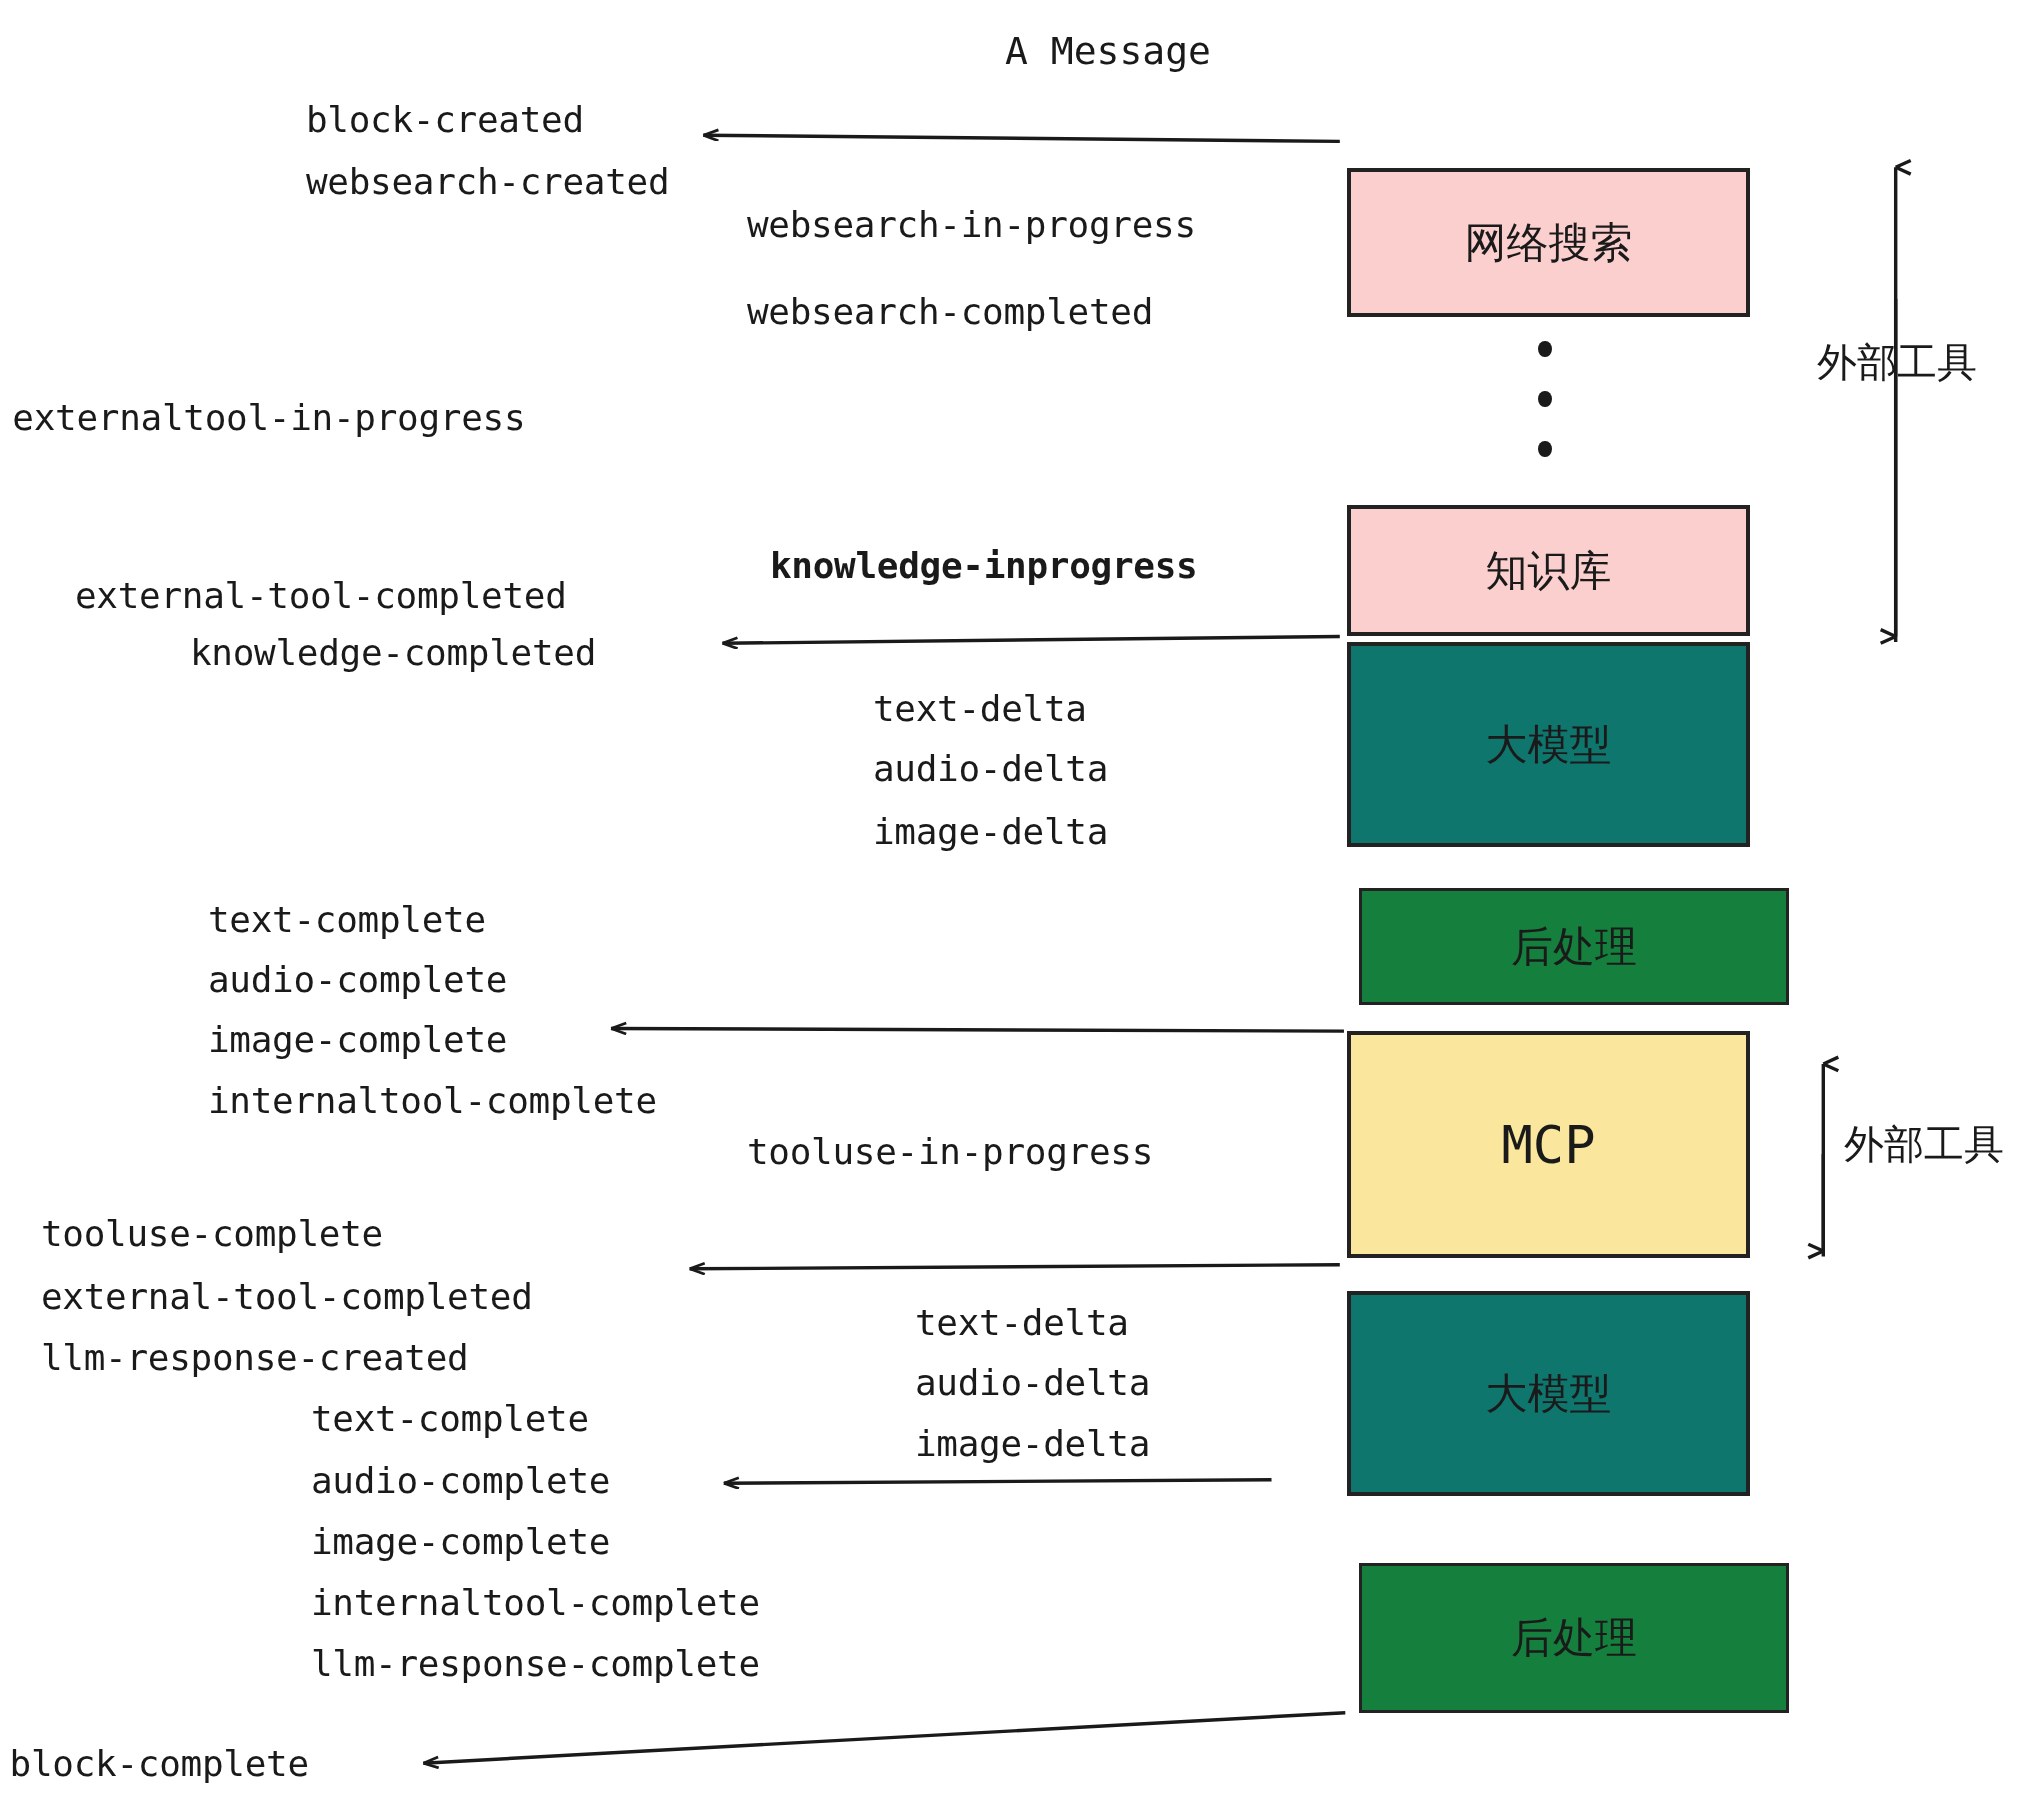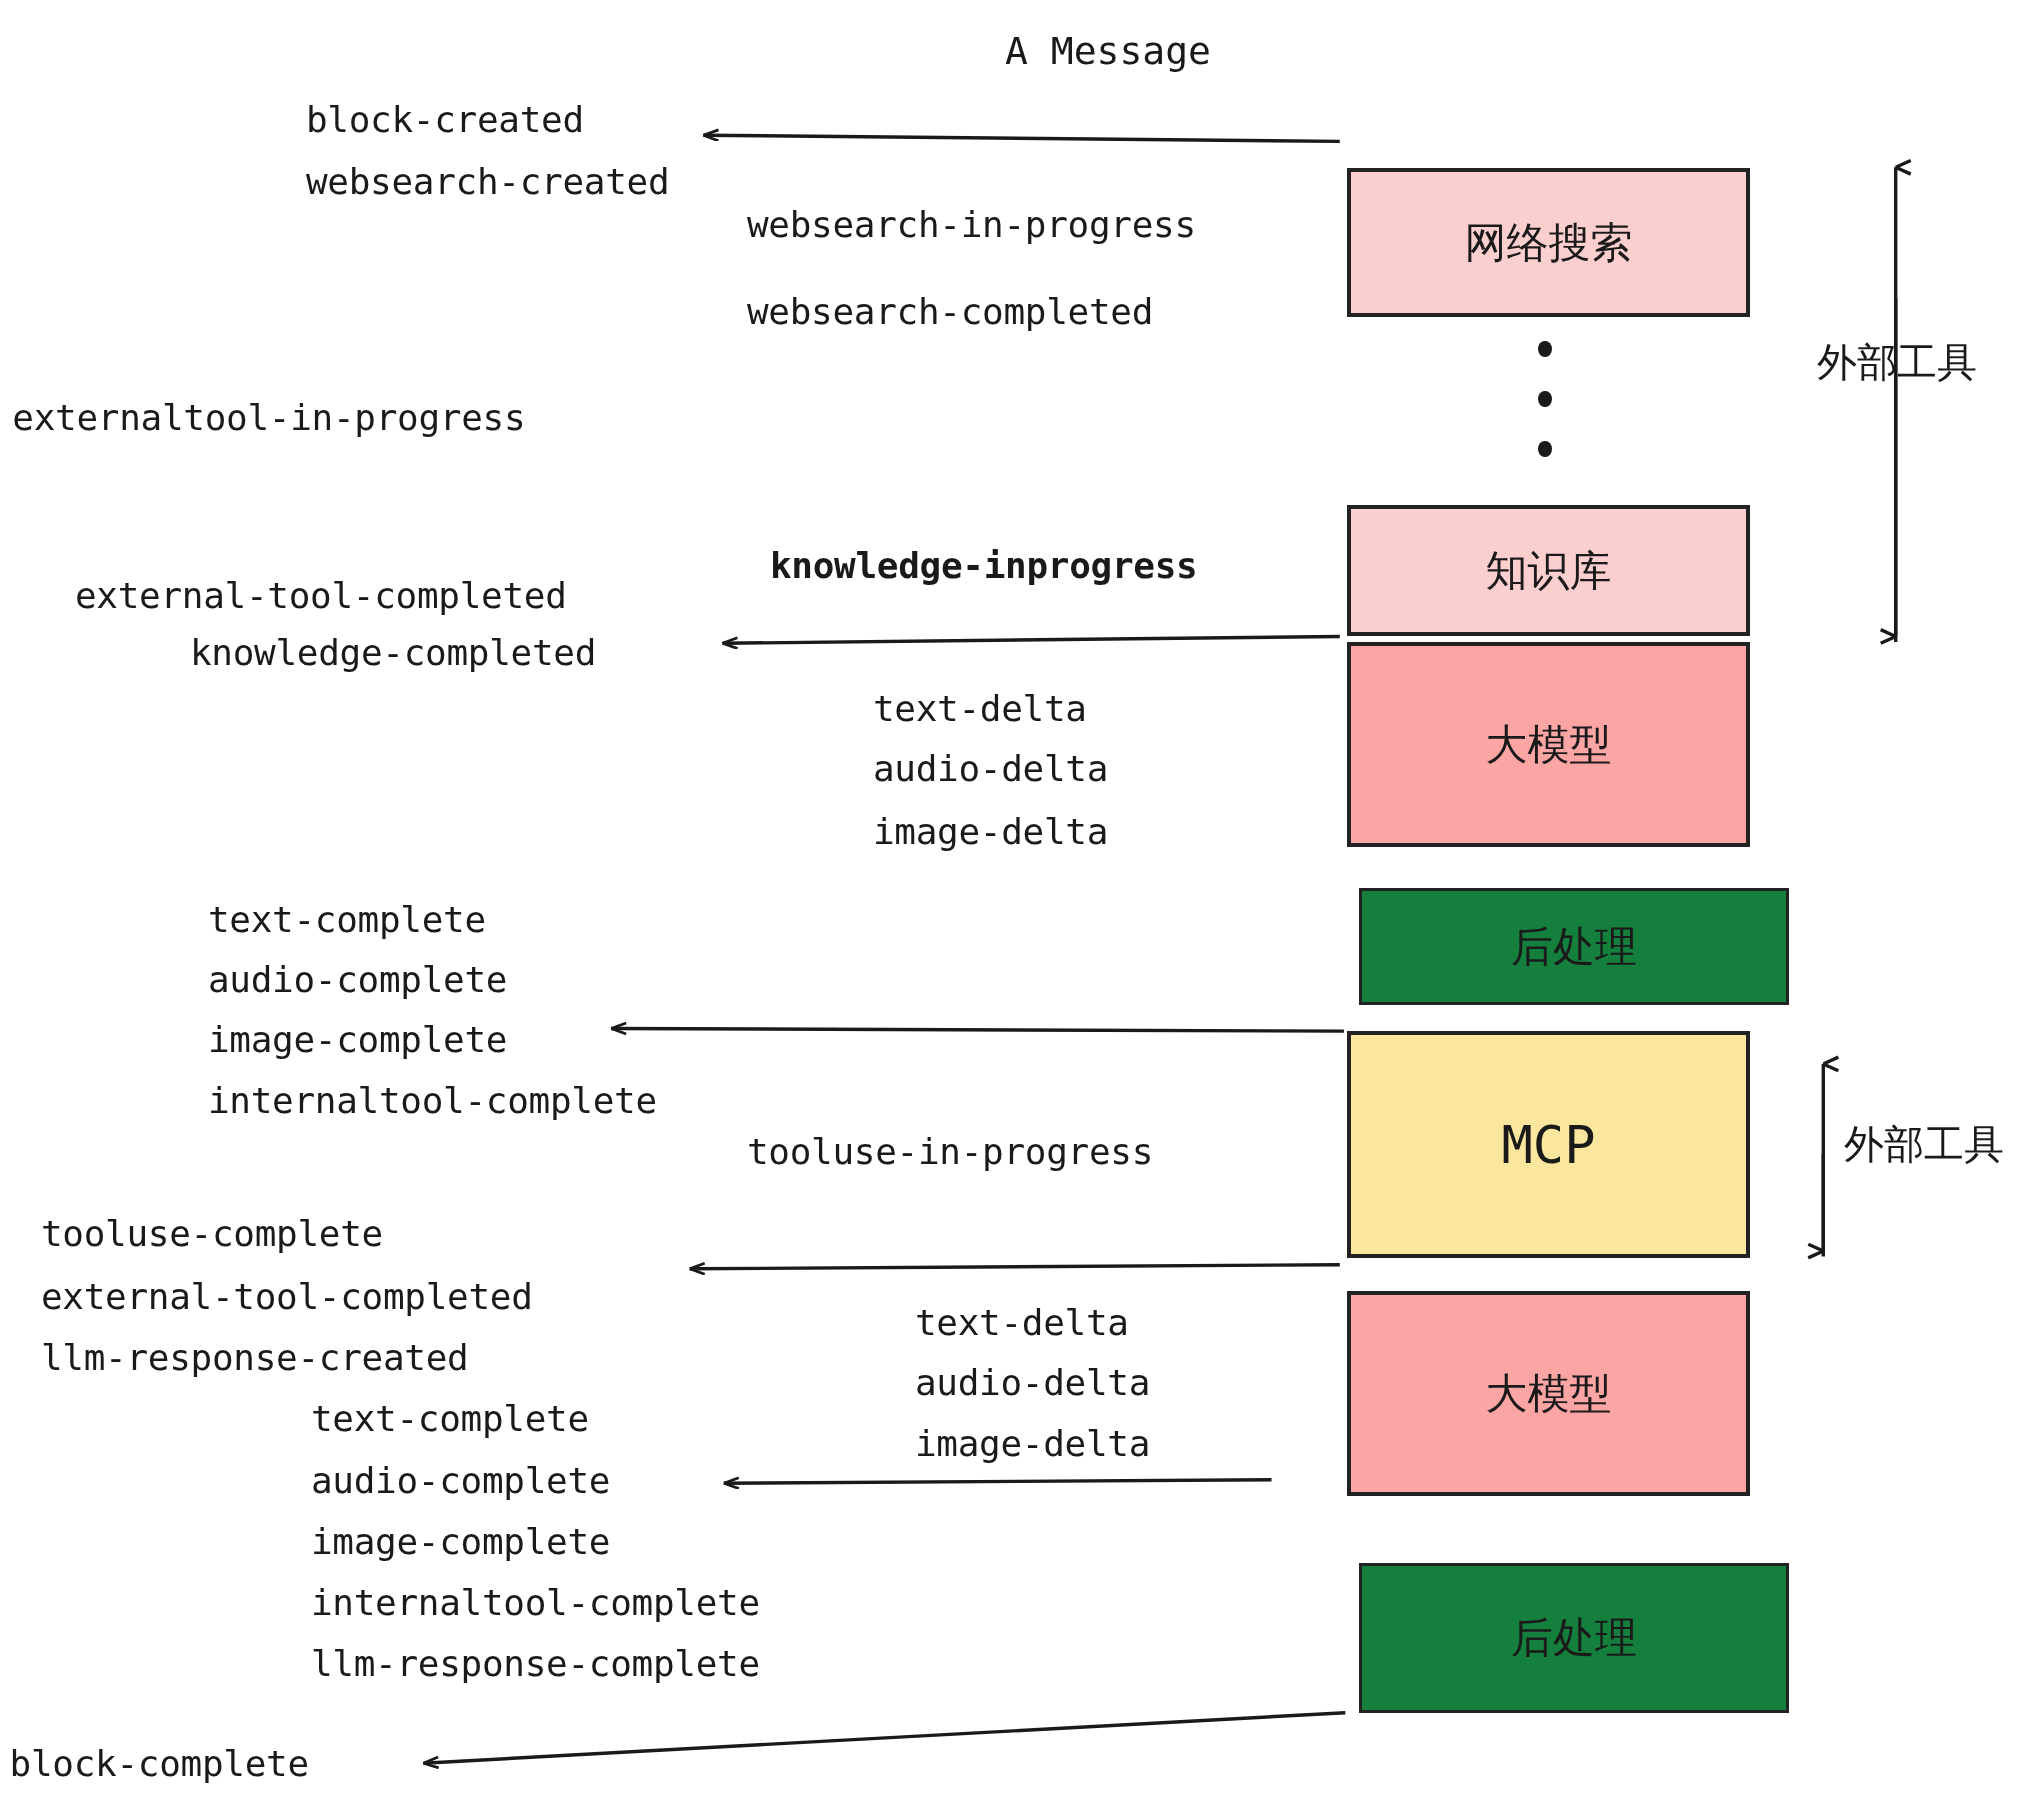--- a/index.html
+++ b/index.html
@@ -39,21 +39,21 @@
     justify-content:center;
     font-family:"DejaVu Sans","Liberation Sans",sans-serif;
     font-size:42px;
     color:#1a1a1a;
   }
   .node.mono{
     font-family:"DejaVu Sans Mono","Liberation Mono",monospace;
     font-size:52px;
   }
   .node.pink{background:#fccfcf;}
-  .node.green{background:#fca5a5;}
+  .node.green{background:#0f766e;}
   .node.yellow{background:#fae79d;}
   .node.white{background:#15803d;border-width:3.4px;}
   .dots{
     position:absolute;
     display:flex;
     flex-direction:column;
     align-items:center;
     justify-content:space-between;
   }
   .dots i{

